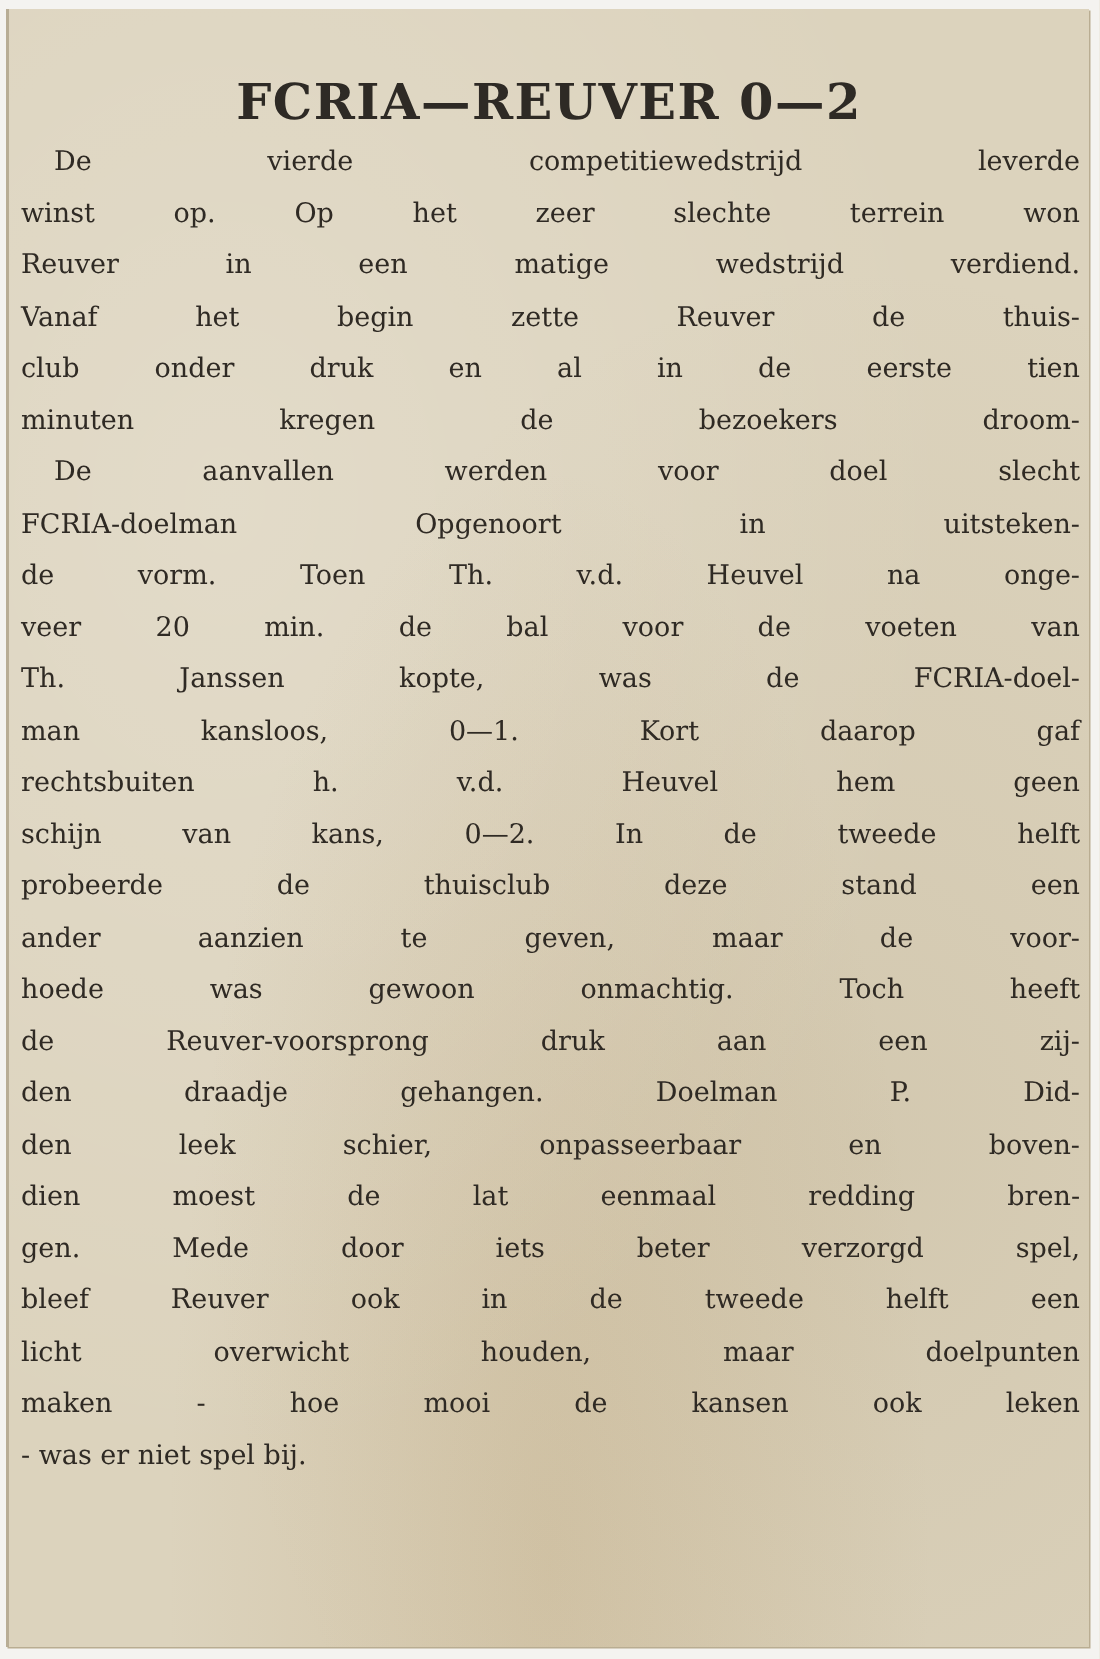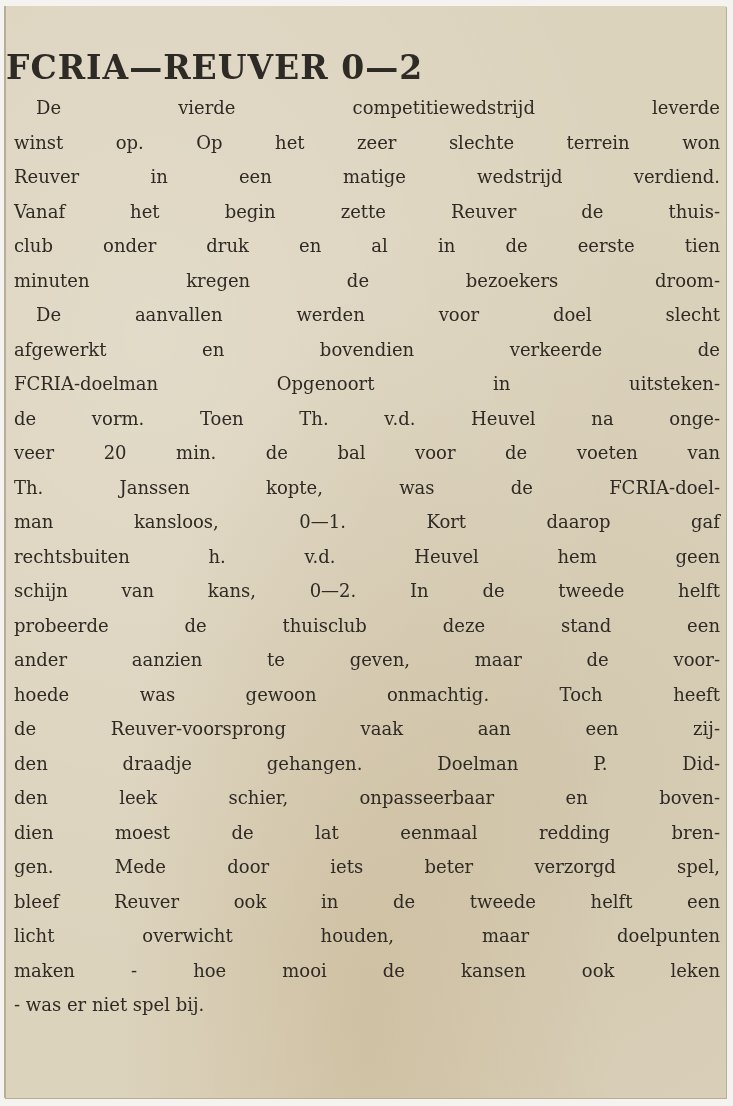--- a/index.html
+++ b/index.html
@@ -25,20 +25,21 @@
         radial-gradient(ellipse at 80% 70%, rgba(160,140,100,0.15), transparent 55%),
         radial-gradient(ellipse at 50% 95%, rgba(180,150,100,0.25), transparent 50%);
       box-shadow: 1px 1px 0 #b9ad92;
       border-left: 2px solid #b8ad95;
     }
     .headline {
       position: absolute;
       top: 42px;
       left: 0;
       width: 720px;
+      text-align: center;
       font-family: "DejaVu Serif", serif;
       font-weight: bold;
       font-size: 33px;
       letter-spacing: 1px;
       color: #2e2a25;
       margin: 0;
     }
     .body-text {
       position: absolute;
       top: 85px;
@@ -73,32 +74,31 @@
     <div>
       <span class="line indent">De vierde competitiewedstrijd leverde</span>
       <span class="line">winst op. Op het zeer slechte terrein won</span>
       <span class="line">Reuver in een matige wedstrijd verdiend.</span>
       <span class="line">Vanaf het begin zette Reuver de thuis-</span>
       <span class="line">club onder druk en al in de eerste tien</span>
       <span class="line">minuten kregen de bezoekers droom-</span>
     </div>
     <div>
       <span class="line indent">De aanvallen werden voor doel slecht</span>
-      <span class="line">afgewerkt en bovendien verkeerde de</span>
       <span class="line">FCRIA-doelman Opgenoort in uitsteken-</span>
       <span class="line">de vorm. Toen Th. v.d. Heuvel na onge-</span>
       <span class="line">veer 20 min. de bal voor de voeten van</span>
       <span class="line">Th. Janssen kopte, was de FCRIA-doel-</span>
       <span class="line">man kansloos, 0—1. Kort daarop gaf</span>
       <span class="line">rechtsbuiten h. v.d. Heuvel hem geen</span>
       <span class="line">schijn van kans, 0—2. In de tweede helft</span>
       <span class="line">probeerde de thuisclub deze stand een</span>
       <span class="line">ander aanzien te geven, maar de voor-</span>
       <span class="line">hoede was gewoon onmachtig. Toch heeft</span>
-      <span class="line">de Reuver-voorsprong vaak aan een zij-</span>
+      <span class="line">de Reuver-voorsprong druk aan een zij-</span>
       <span class="line">den draadje gehangen. Doelman P. Did-</span>
       <span class="line">den leek schier, onpasseerbaar en boven-</span>
       <span class="line">dien moest de lat eenmaal redding bren-</span>
       <span class="line">gen. Mede door iets beter verzorgd spel,</span>
       <span class="line">bleef Reuver ook in de tweede helft een</span>
       <span class="line">licht overwicht houden, maar doelpunten</span>
       <span class="line">maken - hoe mooi de kansen ook leken</span>
       <span class="line last">- was er niet spel bij.</span>
     </div>
   </div>

